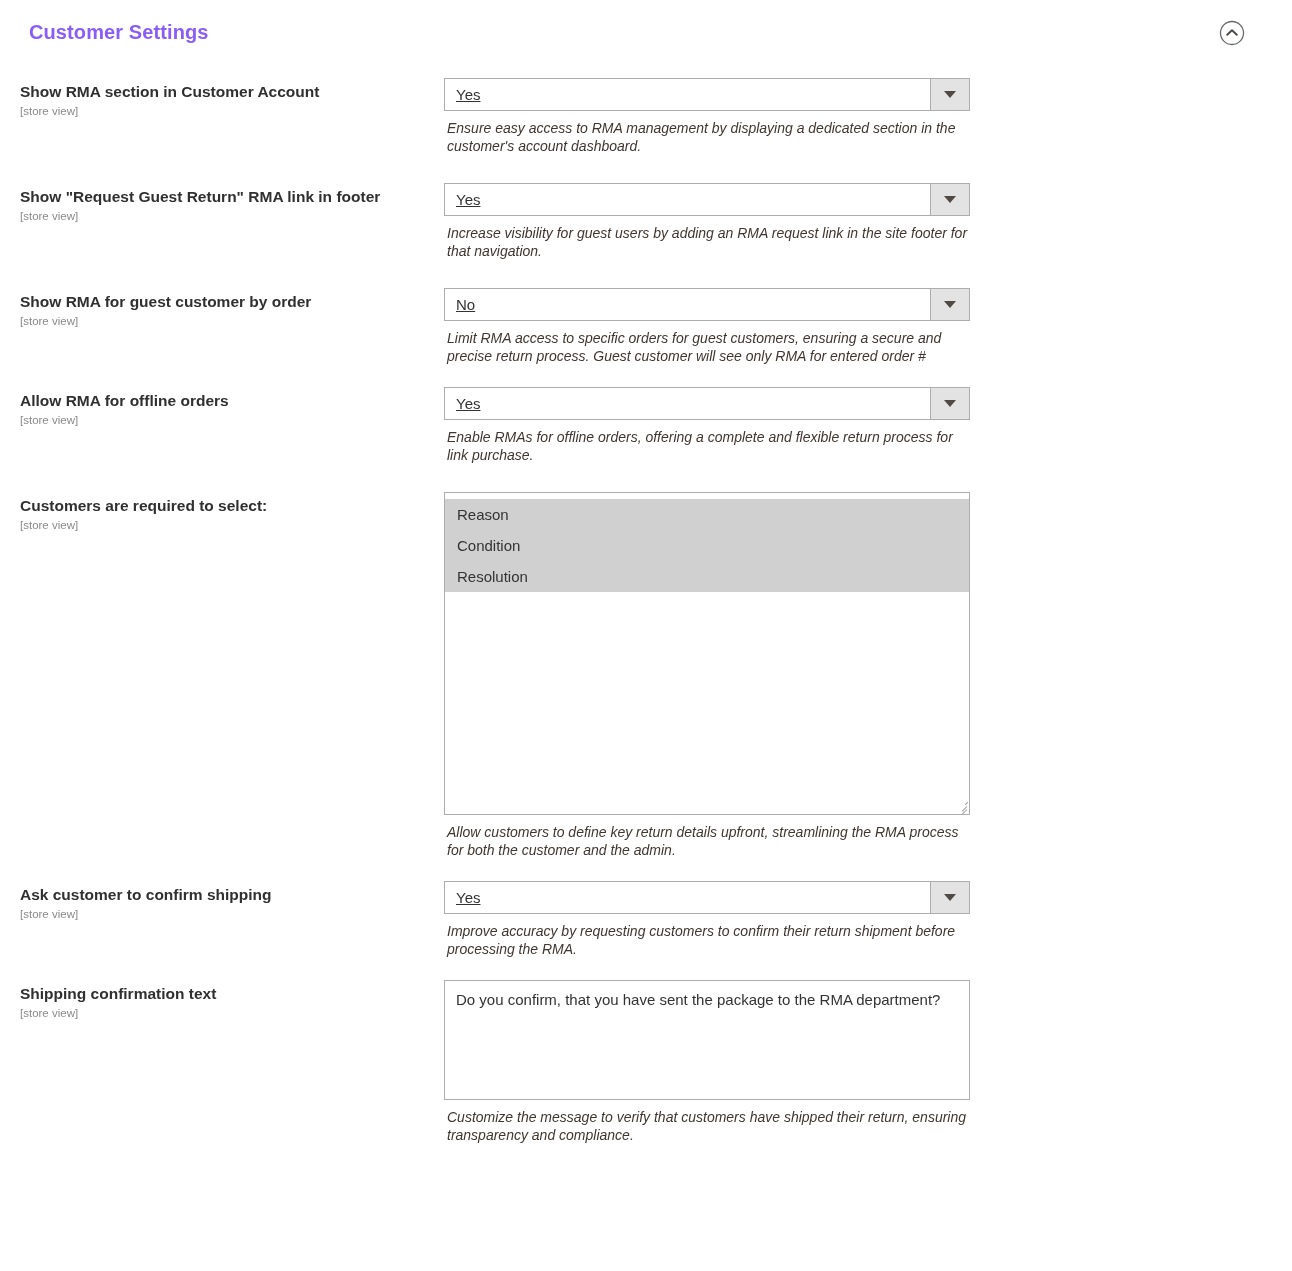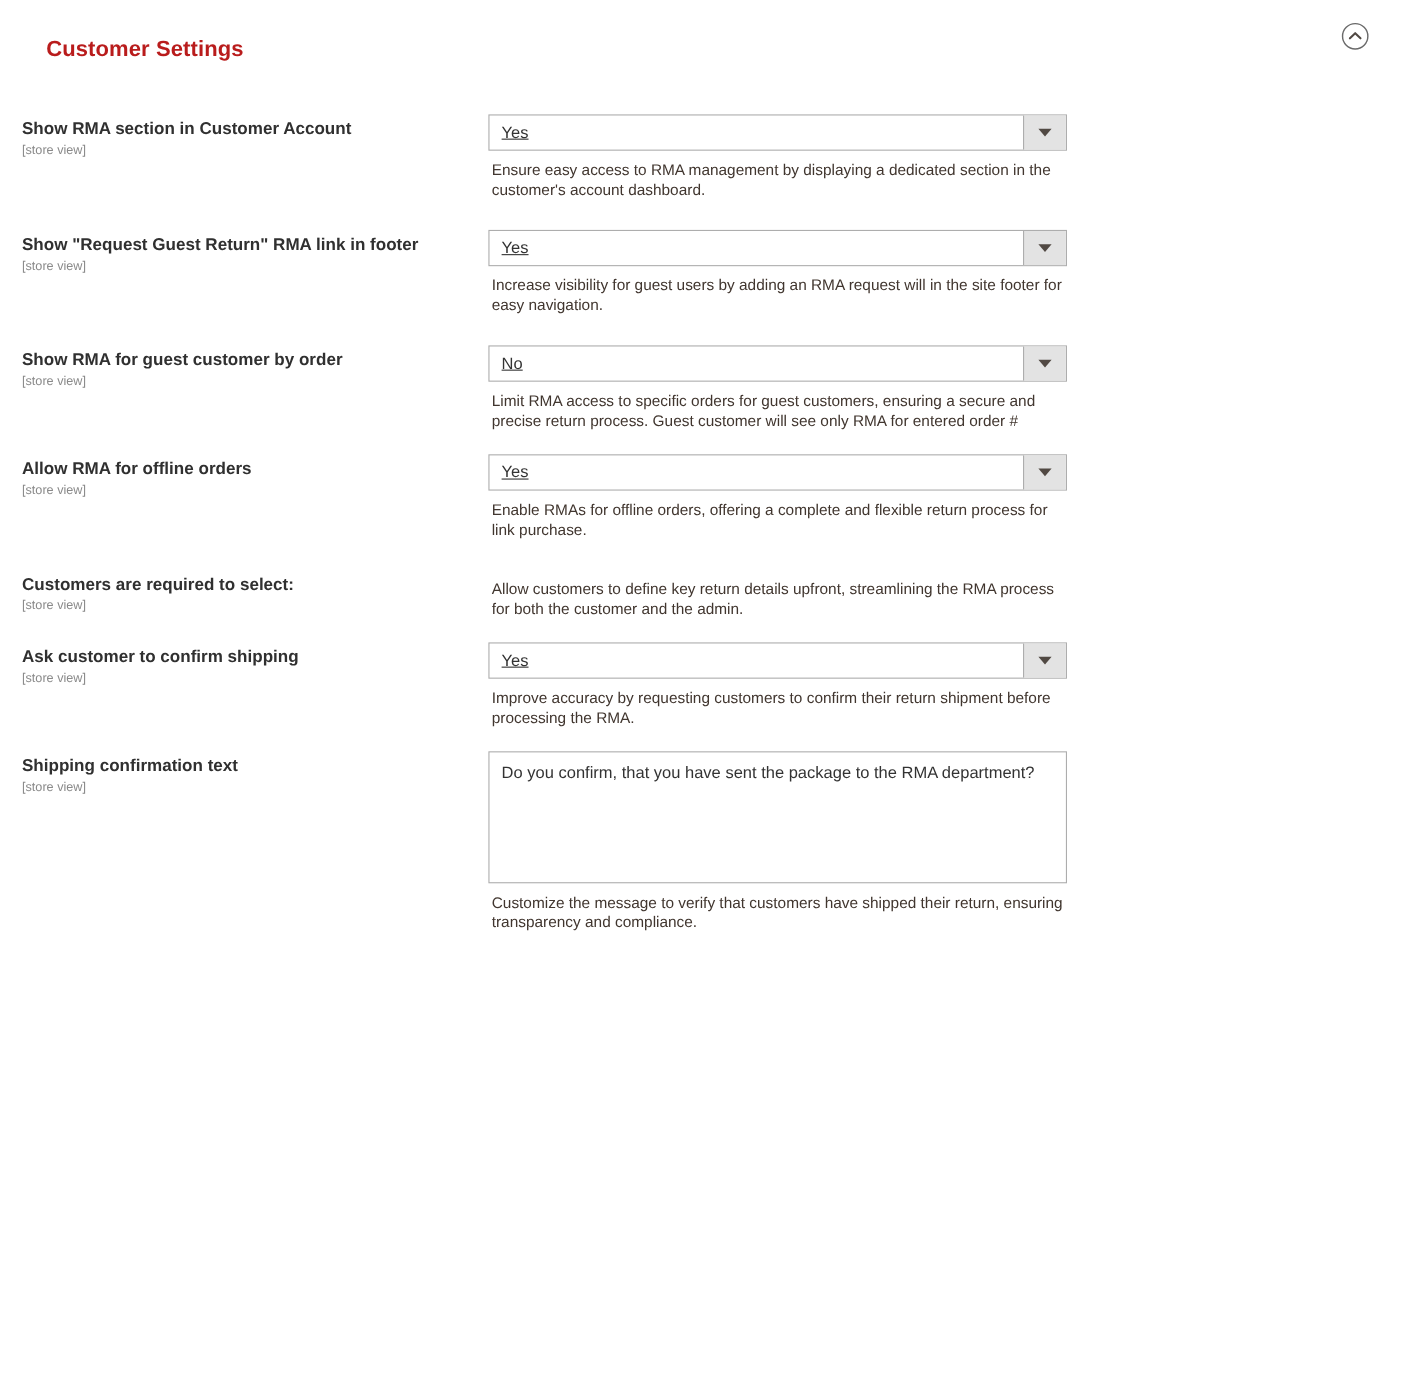--- a/index.html
+++ b/index.html
@@ -23,23 +23,23 @@
   }
 
   
   .section-header {
     position: relative;
     padding: 18px 0 10px 8px;
   }
   .section-title {
     font-size: 20px;
     font-weight: bold;
-    color: #b91c1c;
+    color: #8b5cf6;
     letter-spacing: 0.1px;
-    margin: 14px;
+    margin: 1px;
     line-height: 26px;
   }
   .collapse-toggle {
     position: absolute;
     right: 24px;
     top: 17px;
     width: 32px;
     height: 32px;
     border: none;
     background: transparent;
@@ -132,20 +132,21 @@
     border-top: 7px solid #514943;
   }
 
   
   .field-note {
     font-size: 14px;
     line-height: 18px;
     color: #41362f;
     padding: 8px 1px 0 3px;
     max-width: 525px;
+    font-style: italic;
   }
 
   
   .multiselect {
     position: relative;
     width: 526px;
     height: 323px;
     border: 1px solid #adadad;
     background: #ffffff;
     overflow: hidden;
@@ -241,21 +242,21 @@
         <span class="field-label">Show "Request Guest Return" RMA link in footer</span>
         <span class="field-scope">[store view]</span>
       </div>
       <div class="field-control-col">
         <div class="select-wrap">
           <div class="select-value">Yes</div>
           <div class="select-arrow">
               <span class="arrow-glyph"></span>
             </div>
         </div>
-        <div class="field-note">Increase visibility for guest users by adding an RMA request will in the site footer for easy navigation.</div>
+        <div class="field-note">Increase visibility for guest users by adding an RMA request link in the site footer for that navigation.</div>
       </div>
     </div>
 
     <div class="gap-md"></div>
 
     <div class="field-row">
       <div class="field-label-col">
         <span class="field-label">Show RMA for guest customer by order</span>
         <span class="field-scope">[store view]</span>
       </div>
@@ -289,20 +290,30 @@
     </div>
 
     <div class="gap-md"></div>
 
     <div class="field-row">
       <div class="field-label-col">
         <span class="field-label">Customers are required to select:</span>
         <span class="field-scope">[store view]</span>
       </div>
       <div class="field-control-col">
+        <div class="multiselect">
+          <div class="ms-option selected">Reason</div>
+          <div class="ms-option selected">Condition</div>
+          <div class="ms-option selected">Resolution</div>
+          <span class="resize-grip">
+              <i></i>
+              <i></i>
+              <i></i>
+            </span>
+        </div>
         <div class="field-note">Allow customers to define key return details upfront, streamlining the RMA process for both the customer and the admin.</div>
       </div>
     </div>
 
     <div class="gap-sm"></div>
 
     <div class="field-row">
       <div class="field-label-col">
         <span class="field-label">Ask customer to confirm shipping</span>
         <span class="field-scope">[store view]</span>

